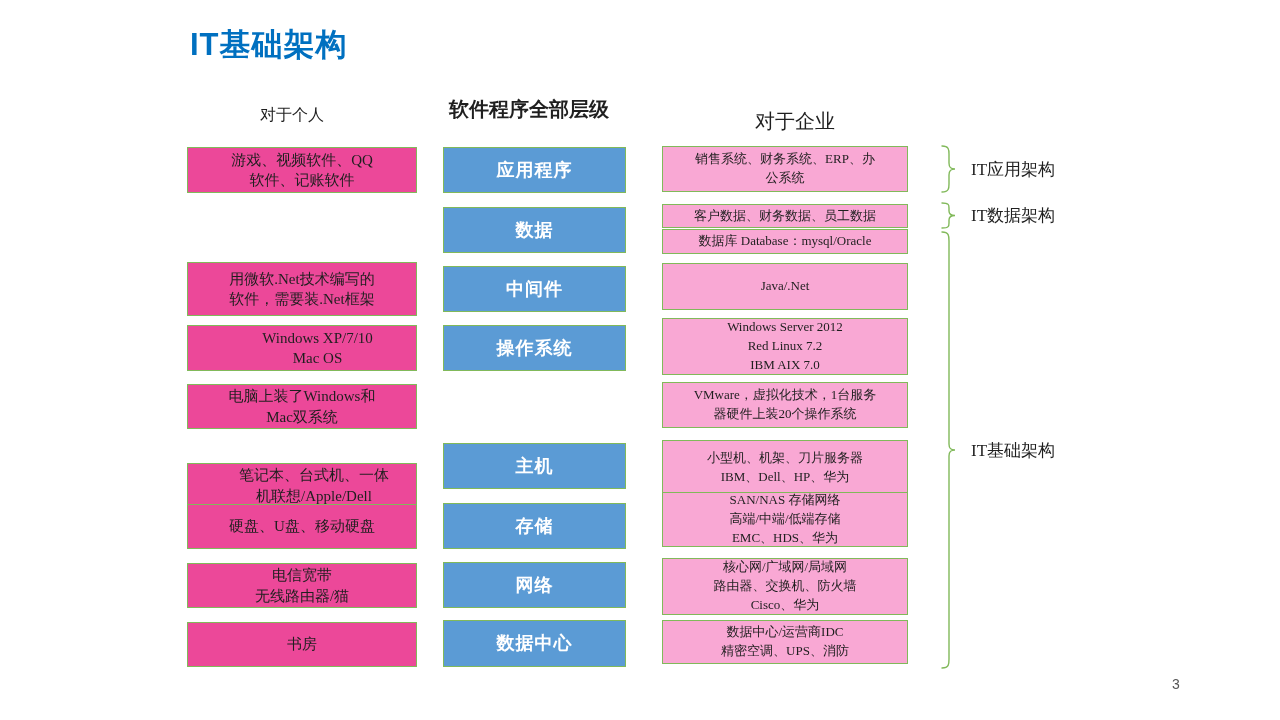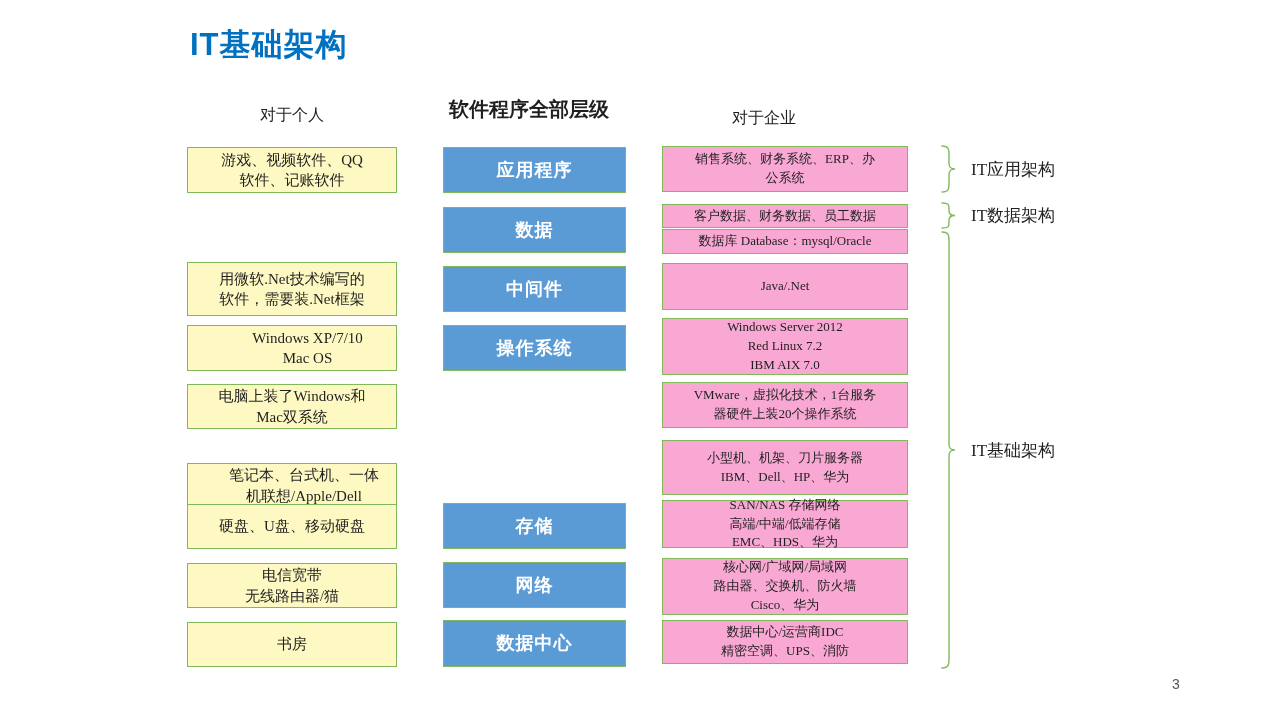--- a/index.html
+++ b/index.html
@@ -21,28 +21,28 @@
     font-size:31px;font-weight:bold;color:var(--title_blue);
     font-family:"Liberation Sans","DejaVu Sans",sans-serif;
     letter-spacing:1px;
   }
   .col-header{
     position:absolute;text-align:center;
     font-family:Liberation Sans, sans-serif;
   }
   .hdr-personal{left:187px;width:210px;top:105px;font-size:16px;}
   .hdr-layers{left:427px;width:204px;top:96px;font-size:20px;font-weight:bold;}
-  .hdr-enterprise{left:641px;width:246px;top:108px;font-size:16px;}
+  .hdr-enterprise{left:672px;width:246px;top:108px;font-size:20px;}
   .box{
     position:absolute;display:flex;align-items:center;justify-content:center;
     text-align:center;white-space:pre-line;border:1.5px solid var(--green);
     line-height:1.35;
   }
   .box-white{
-    left:187px;width:210px;background:#fef9c3;
+    left:187px;width:230px;background:#ec4899;
     font-family:"Liberation Serif","DejaVu Serif",serif;
     font-size:15px;
   }
   .box-blue{
     left:435px;width:183px;background:var(--box_blue);
     color:#ffffff;font-weight:bold;font-size:18px;letter-spacing:1px;
     font-family:"Liberation Sans","DejaVu Sans",sans-serif;
     margin-left:8px;
   }
   .box-ent{
@@ -85,37 +85,38 @@
 机联想/Apple/Dell</div>
   <div class="box box-white" style="top:504px;height:45px;">硬盘、U盘、移动硬盘</div>
   <div class="box box-white" style="top:563px;height:45px;">电信宽带
 无线路由器/猫</div>
   <div class="box box-white" style="top:622px;height:45px;">书房</div>
 
   <div class="box box-blue" style="top:147px;height:46px;">应用程序</div>
   <div class="box box-blue" style="top:207px;height:46px;">数据</div>
   <div class="box box-blue" style="top:266px;height:46px;">中间件</div>
   <div class="box box-blue" style="top:325px;height:46px;">操作系统</div>
+  <div class="box box-blue" style="top:443px;height:46px;">主机</div>
   <div class="box box-blue" style="top:503px;height:46px;">存储</div>
   <div class="box box-blue" style="top:562px;height:46px;">网络</div>
   <div class="box box-blue" style="top:620px;height:47px;">数据中心</div>
 
   <div class="box box-ent" style="top:146px;height:46px;">销售系统、财务系统、ERP、办
 公系统</div>
   <div class="box box-ent" style="top:204px;height:24px;">客户数据、财务数据、员工数据</div>
   <div class="box box-ent" style="top:229px;height:25px;">数据库 Database：mysql/Oracle</div>
   <div class="box box-ent" style="top:263px;height:47px;">Java/.Net</div>
   <div class="box box-ent" style="top:318px;height:57px;">Windows Server 2012
 Red Linux 7.2
 IBM AIX 7.0</div>
   <div class="box box-ent" style="top:382px;height:46px;">VMware，虚拟化技术，1台服务
 器硬件上装20个操作系统</div>
   <div class="box box-ent" style="top:440px;height:55px;">小型机、机架、刀片服务器
 IBM、Dell、HP、华为</div>
-  <div class="box box-ent" style="top:492px;height:48px;margin-top:8px;">SAN/NAS 存储网络
+  <div class="box box-ent" style="top:492px;height:55px;">SAN/NAS 存储网络
 高端/中端/低端存储
 EMC、HDS、华为</div>
   <div class="box box-ent" style="top:558px;height:57px;">核心网/广域网/局域网
 路由器、交换机、防火墙
 Cisco、华为</div>
   <div class="box box-ent" style="top:620px;height:44px;">数据中心/运营商IDC
 精密空调、UPS、消防</div>
 
   <svg class="bracket" style="top:145px;" width="16" height="48" viewBox="0 0 16 48">
     <path d="M2,1 C9,1 9,5 9,9 L9,18 C9,23 11,24 15,24 C11,24 9,25 9,30 L9,39 C9,43 9,47 2,47"></path>

